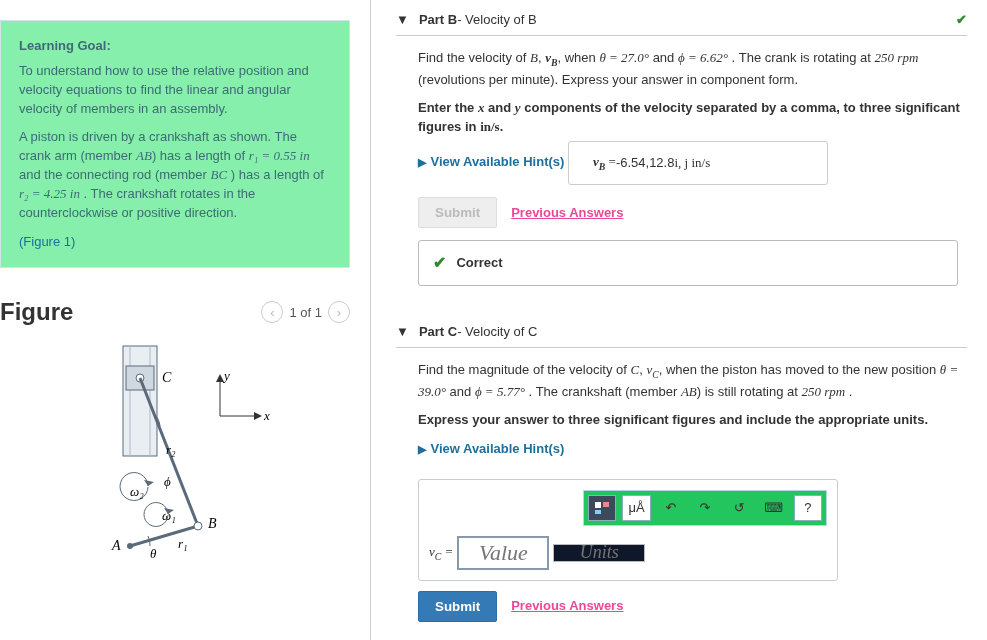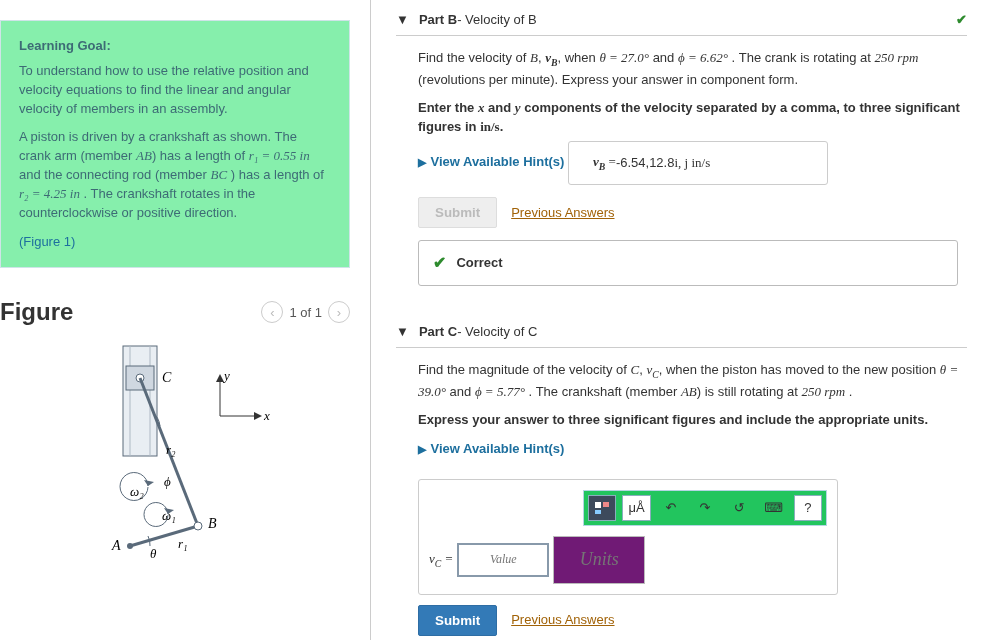--- a/index.html
+++ b/index.html
@@ -53,21 +53,21 @@
     display: inline-flex; align-items: center; min-width: 260px;
   }
   .answer-box .vb { font-family: "Times New Roman", serif; }
 
   .btn-row { display: flex; align-items: center; gap: 14px; margin: 8px 0; }
   .submit-btn {
     background: #337ab7; color: #fff; border: 1px solid #2e6da4; padding: 7px 16px;
     font-weight: bold; cursor: pointer; border-radius: 2px;
   }
   .submit-btn.disabled { background: #eee; color: #bbb; border-color: #ddd; cursor: default; }
-  .prev-link { color: #a16207; text-decoration: underline; cursor: pointer; font-weight: normal; }
+  .prev-link { color: #ec4899; text-decoration: underline; cursor: pointer; font-weight: bold; }
 
   .correct-box {
     border: 1px solid #bbb; border-radius: 3px; padding: 10px 14px; margin-top: 12px;
     display: flex; align-items: center; gap: 10px; font-weight: bold; width: 540px;
   }
   .correct-box .chk { color: #2e8b2e; font-size: 16px; }
 
   
   .input-frame { border: 1px solid #ccc; border-radius: 3px; padding: 10px; margin: 10px 0; width: 420px; }
   .toolbar {
@@ -76,25 +76,25 @@
   }
   .tool-btn {
     width: 30px; height: 26px; border: 1px solid #8aaebd; background: #fff;
     display: flex; align-items: center; justify-content: center; font-size: 13px; cursor: pointer;
   }
   .tool-btn.dark { background: #3d4a5c; color: #fff; }
   .vc-row { display: flex; align-items: center; gap: 4px; }
   .vc-label { font-family: "Times New Roman", serif; font-style: italic; }
   .val-input {
     border: 2px solid #89a; width: 92px; height: 34px; font-family: "Times New Roman", serif;
-    font-style: italic; font-size: 12px; color: #aaa; text-align: center; background:#fff;
+    font-style: italic; font-size: 22px; color: #aaa; text-align: center; background:#fff;
   }
   .units-input {
-    border: 1px solid #bbb; width: 92px; height: 48px; font-family: "Times New Roman", serif;
-    font-style: italic; font-size: 18px; color: #aaa; text-align: center; background:#701a75;
+    border: 1px solid #bbb; width: 92px; height: 18px; font-family: "Times New Roman", serif;
+    font-style: italic; font-size: 18px; color: #aaa; text-align: center; background:#0f172a;
   }
   sub { font-size: 0.75em; }
 </style>
 </head>
 <body>
 
 <div class="layout">
 
   <div class="left-col">
     <div class="lg-box">

